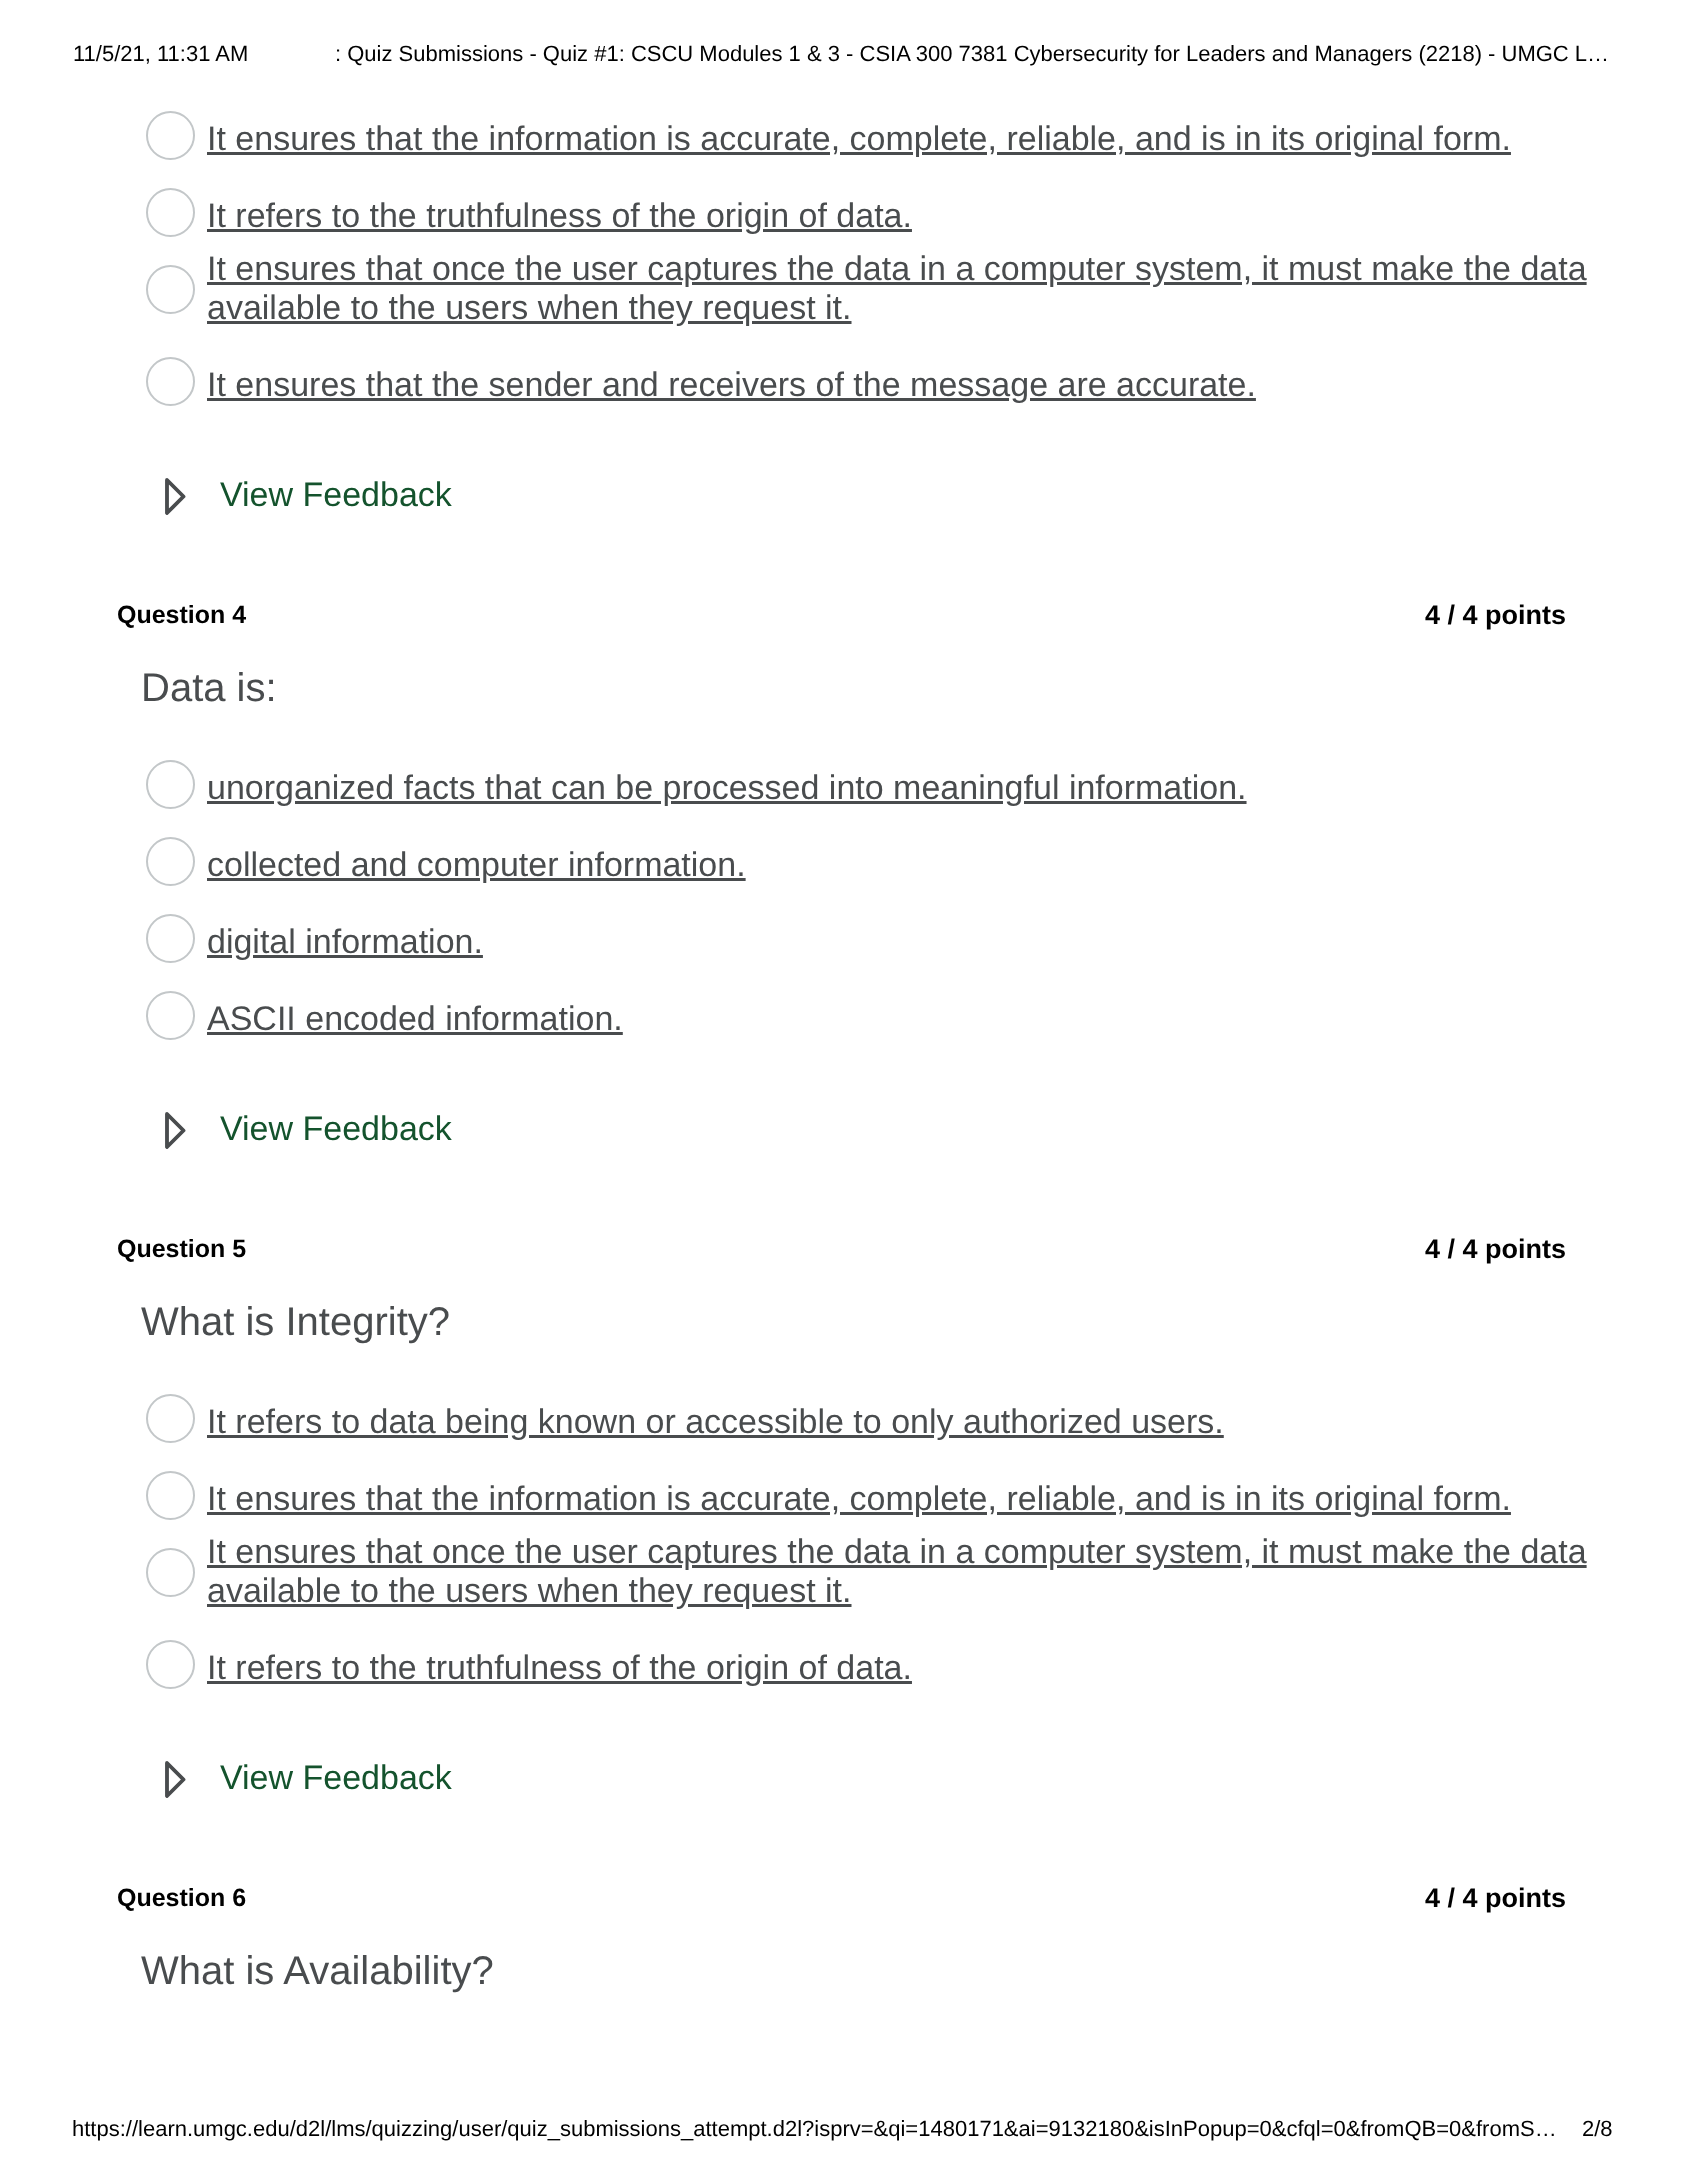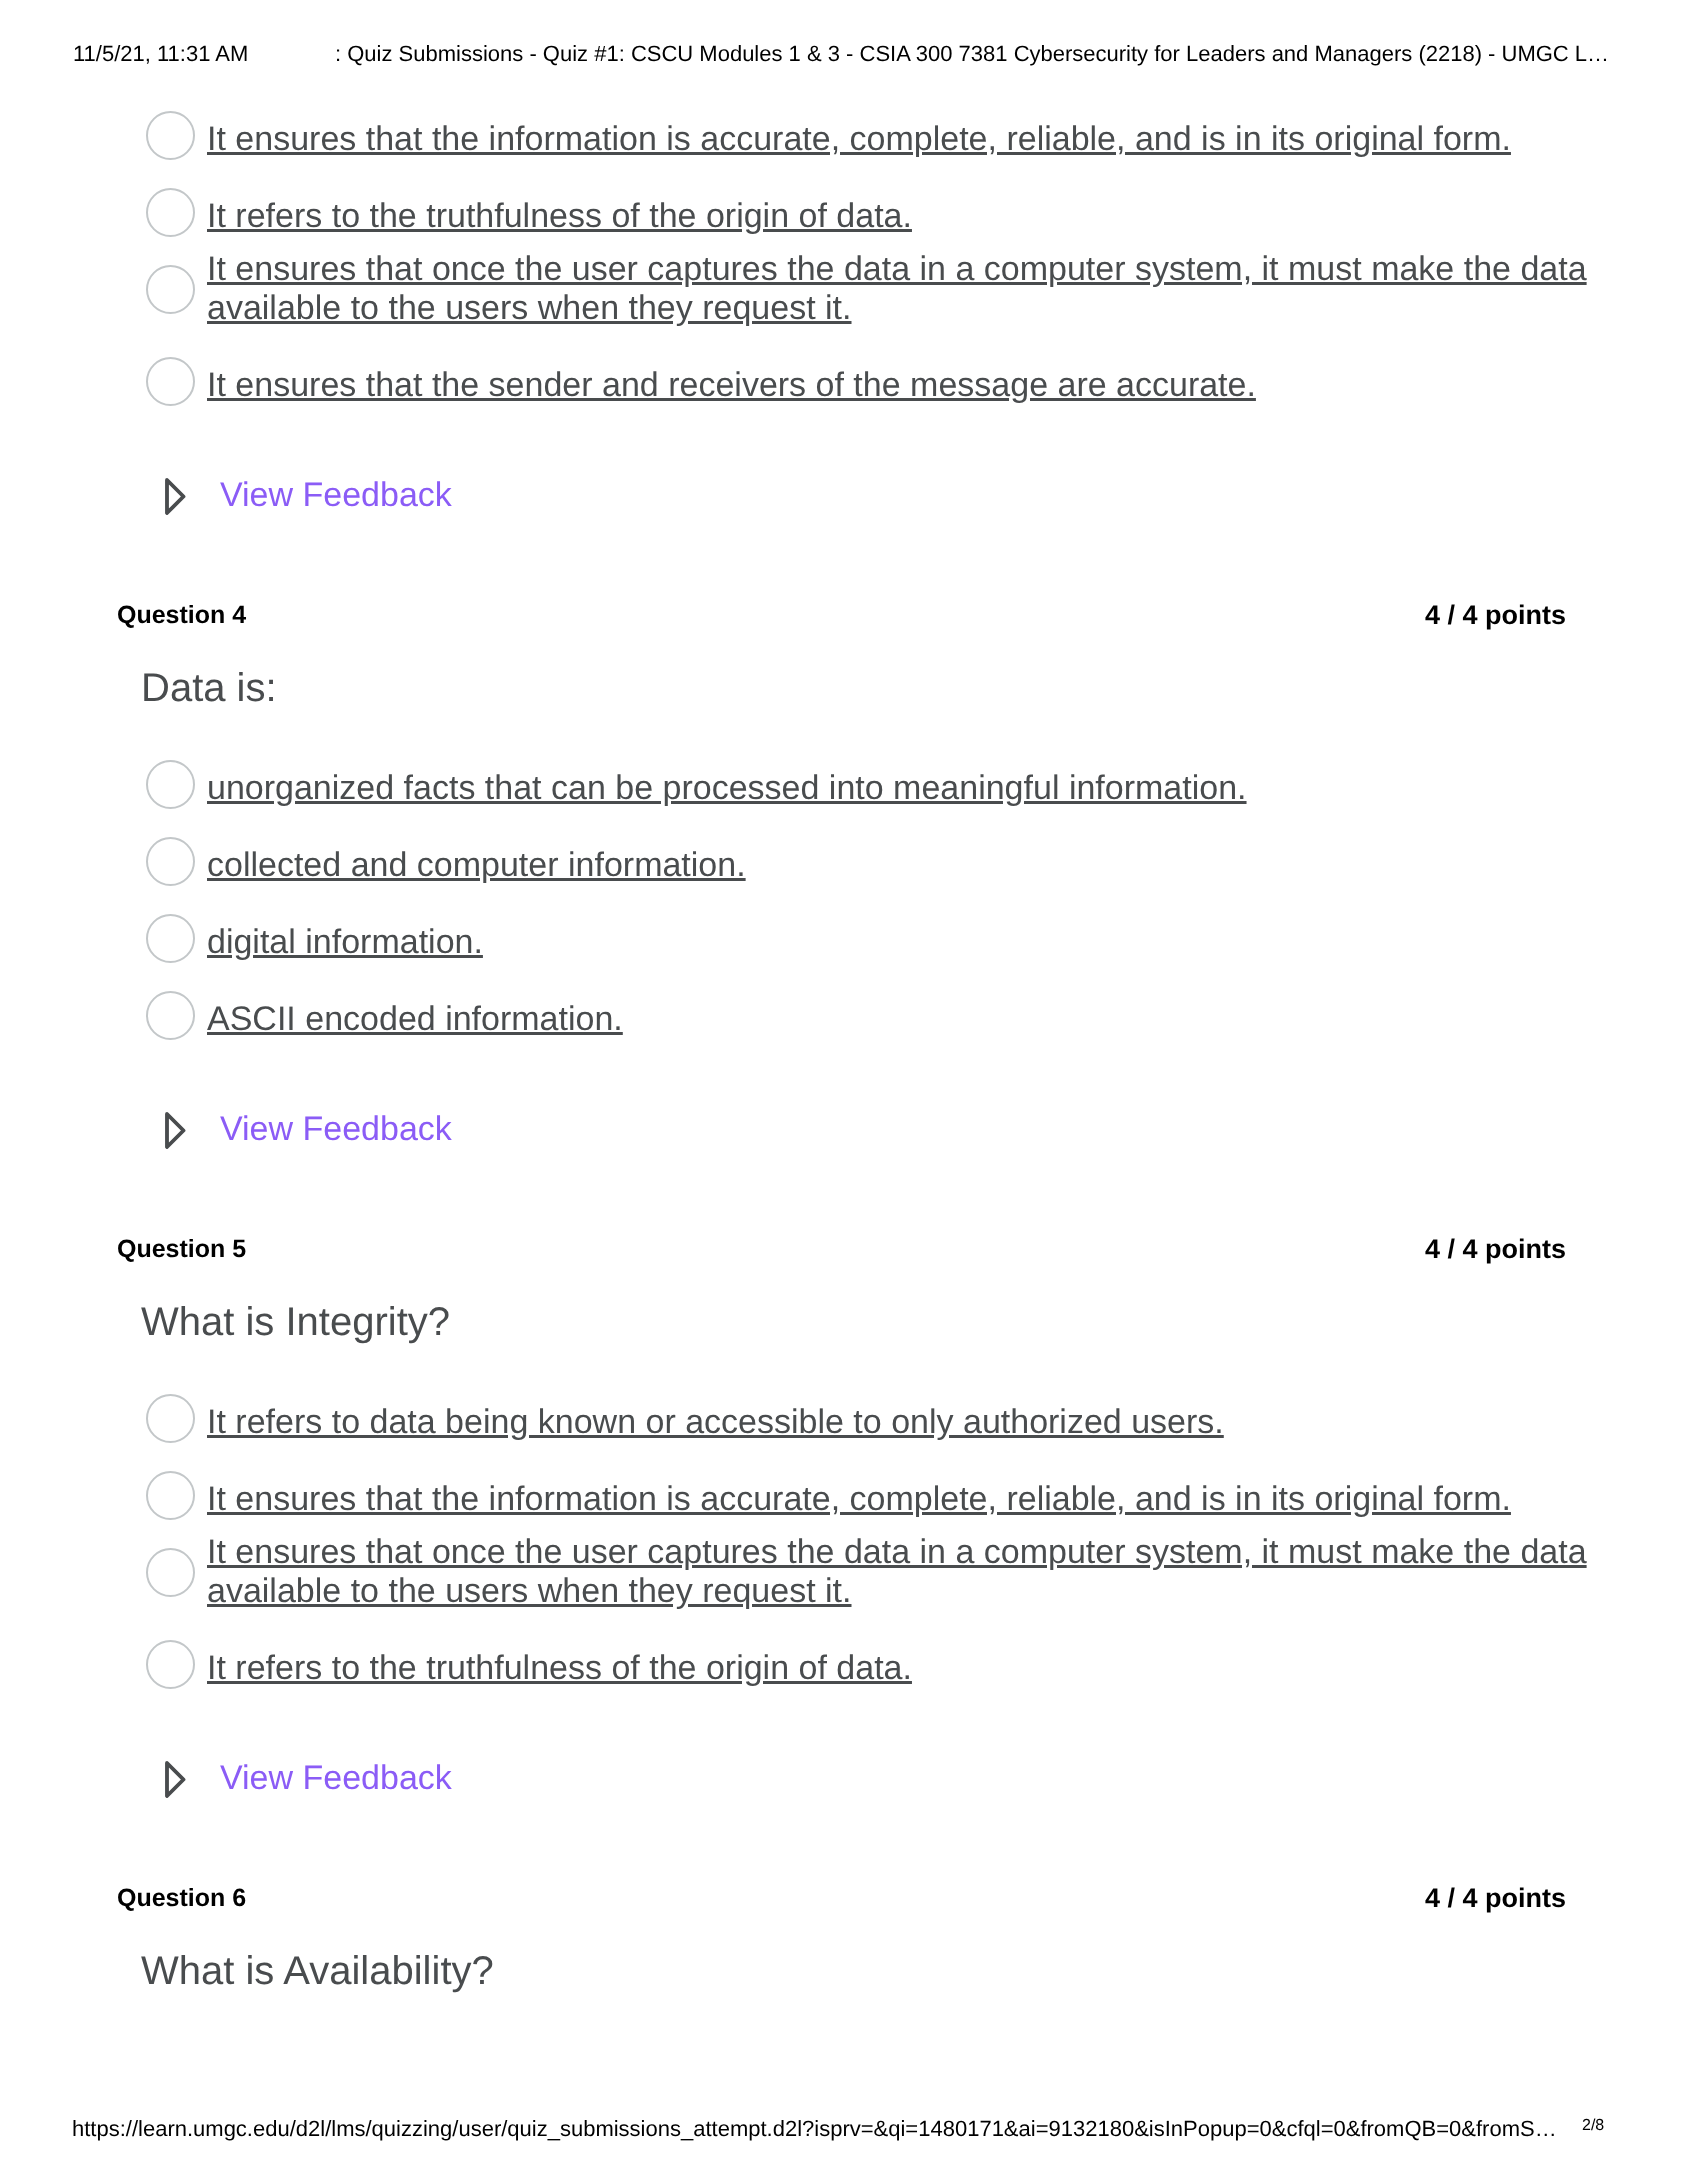--- a/index.html
+++ b/index.html
@@ -10,21 +10,21 @@
        text-rendering:geometricPrecision;}
   .page{position:relative;width:1687px;height:2183px;overflow:hidden;background:#fff;}
 
   
   .print-header,.print-footer{position:absolute;left:0;width:1687px;color:#000;}
   .print-header{top:0;height:93px;}
   .print-footer{bottom:0;height:93px;}
   .ph-date {position:absolute;left:73px;top:43px;font-size:22px;line-height:1;white-space:nowrap;}
   .ph-title{position:absolute;left:335px;top:43px;font-size:22px;line-height:1;white-space:nowrap;}
   .pf-url  {position:absolute;left:72px;top:27.5px;font-size:22px;line-height:1;white-space:nowrap;}
-  .pf-page {position:absolute;left:1582px; top:27.5px;font-size:16px;line-height:1;white-space:nowrap;text-align:right;}
+  .pf-page {position:absolute;left:1582px; top:27.5px;font-size:22px;line-height:1;white-space:nowrap;text-align:right;}
 
   
   .content{position:absolute;left:117px;top:120px;width:1471px;}
 
   .qhead{position:relative;height:39px;margin:0;width:1457px;}
   .qhead .qtitle {position:absolute;left:0; top:0;font-weight:bold;font-size:25px;line-height:39px;color:#000;}
   .qhead .qpoints{position:absolute;right:8px;top:0;font-weight:bold;font-size:27px;line-height:39px;color:#000;}
 
   .qprompt{margin:0 0 0 24px;font-size:40px;line-height:39px;color:#494c4e;}
 
@@ -33,21 +33,21 @@
   .opt.wrapped{margin-top:-24px;}
   .opt .radio{position:absolute;left:29px;top:50%;margin-top:-29px;
               width:45px;height:45px;border:2.5px solid #c3c7c9;border-radius:50%;
               box-sizing:content-box;background:#fff;}
   .opt.wrapped .radio{margin-top:-24px;}
   .opt .olabel{display:block;font-size:34px;line-height:39px;color:#494c4e;text-decoration:underline;}
 
   .vf{position:relative;margin:71px 0 0 48px;height:39px;}
   .vf .vf-icon{position:absolute;left:0;top:1.7px;width:20.5px;height:37px;display:block;}
   .vf .vf-icon .tri{display:block;width:20.5px;height:37px;}
-  .vf .vf-label{position:absolute;left:55px;top:0;font-size:34px;line-height:39px;color:#8b5cf6;}
+  .vf .vf-label{position:absolute;left:55px;top:0;font-size:34px;line-height:39px;color:#14532d;}
 
   
   .vf + .qhead{margin-top:81px;}
   .qhead + .qprompt{margin-top:34px;}
   .qprompt + .opts{margin-top:61px;}
 </style>
 </head>
 <body>
 
 <div class="page">

